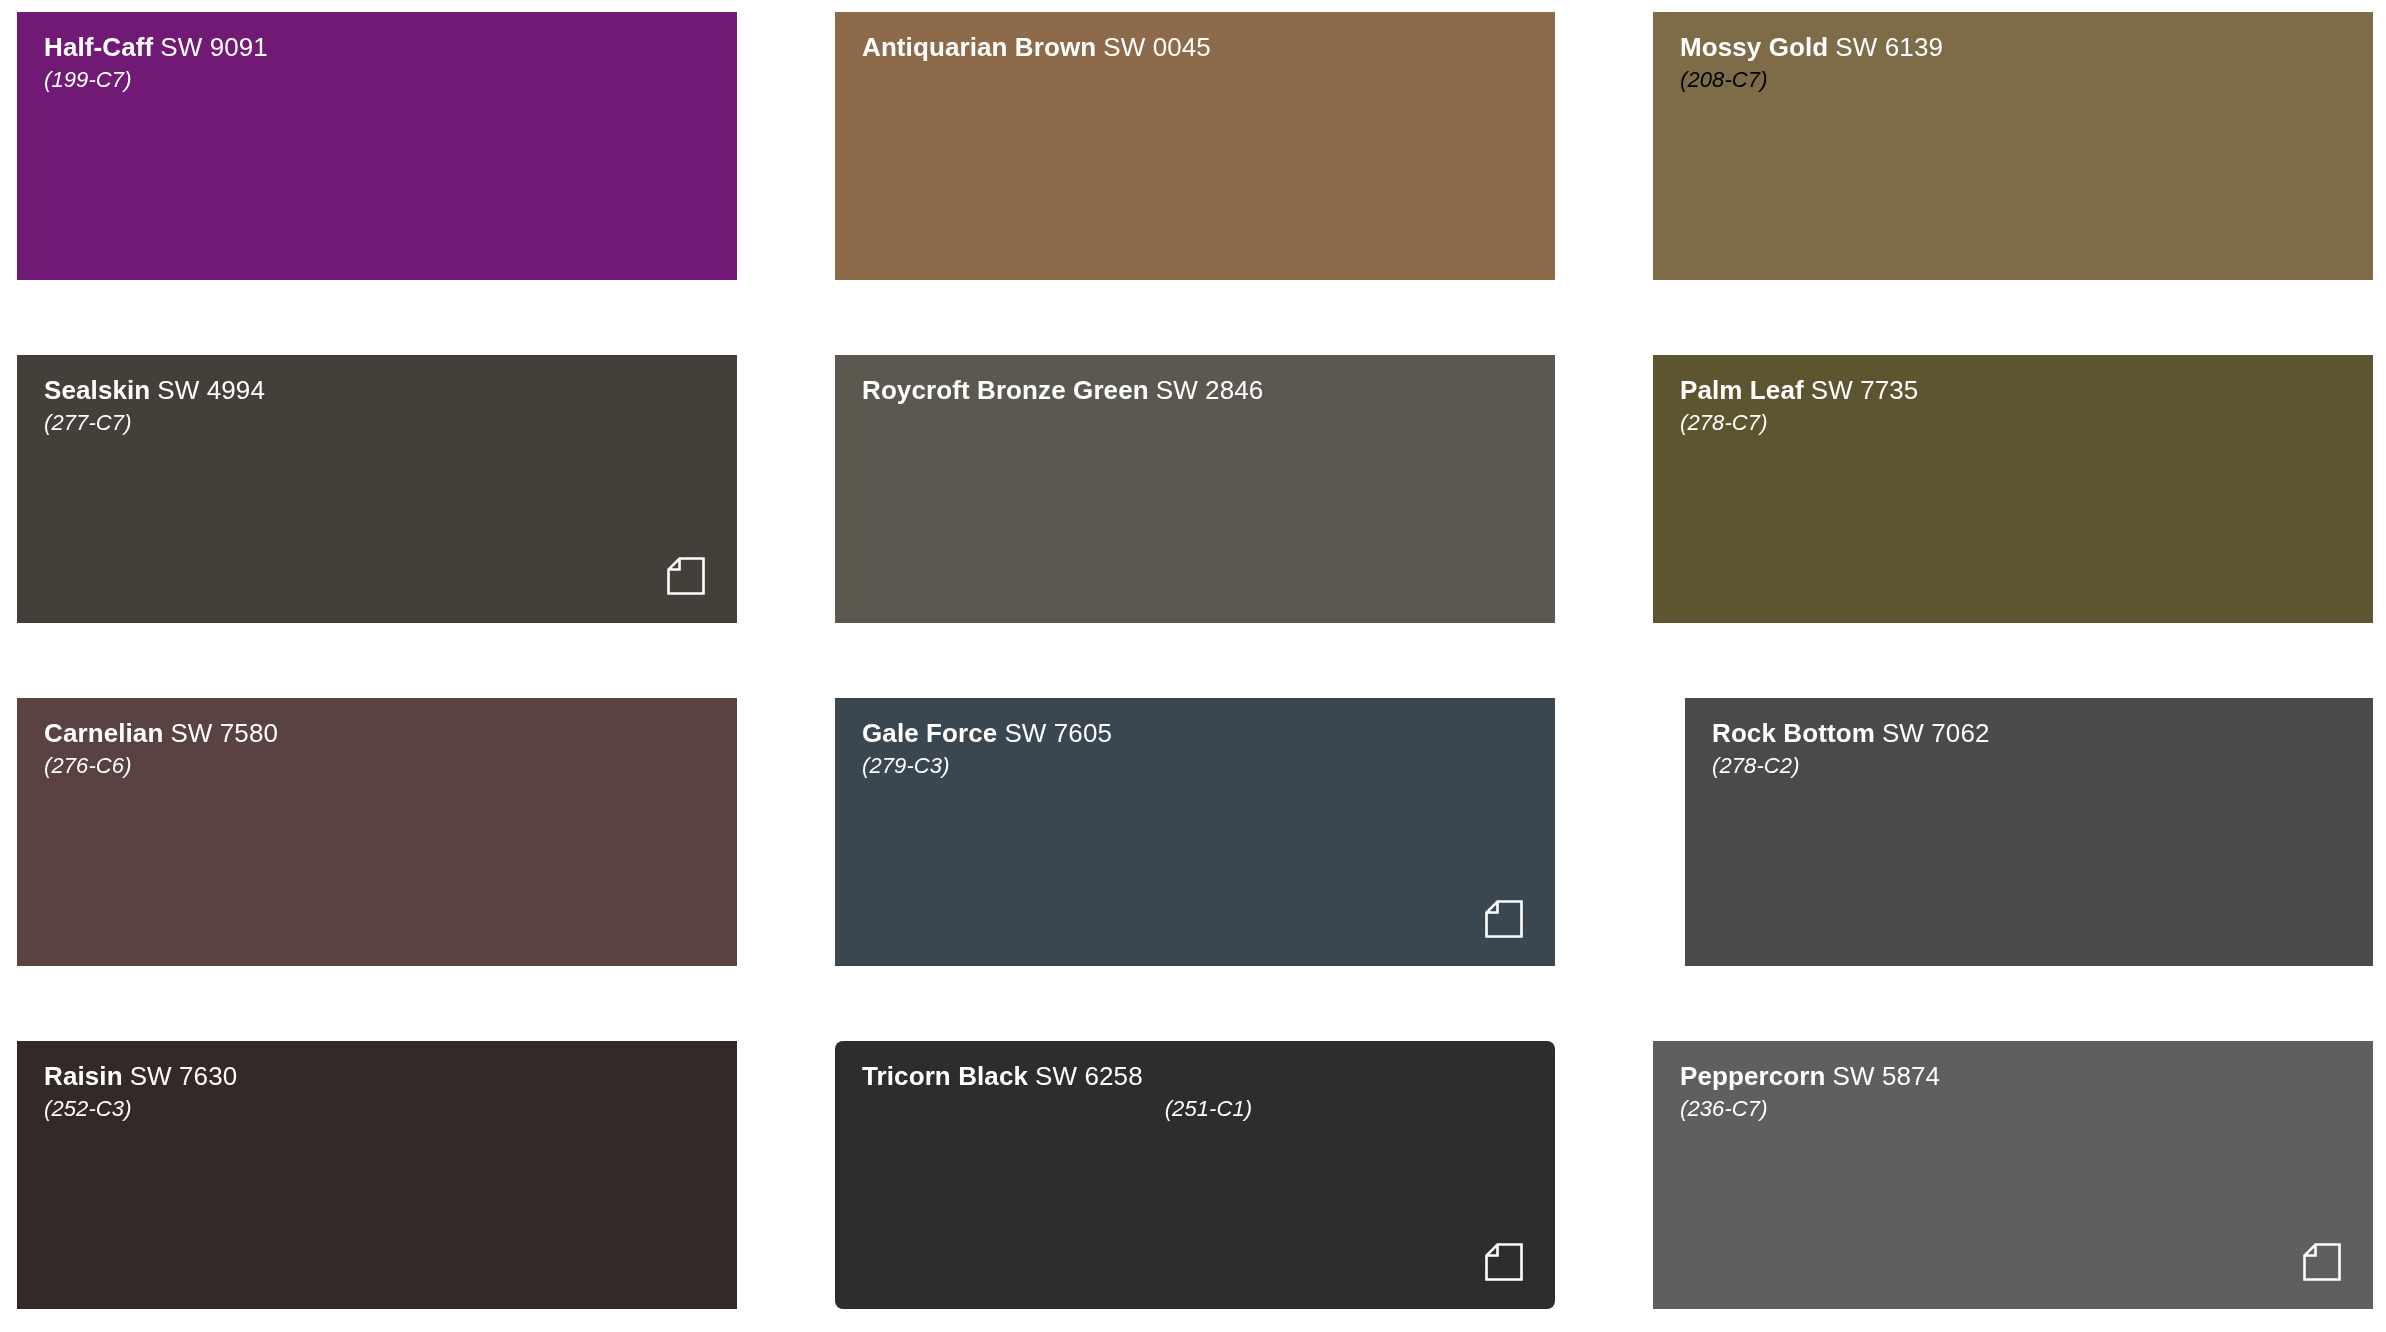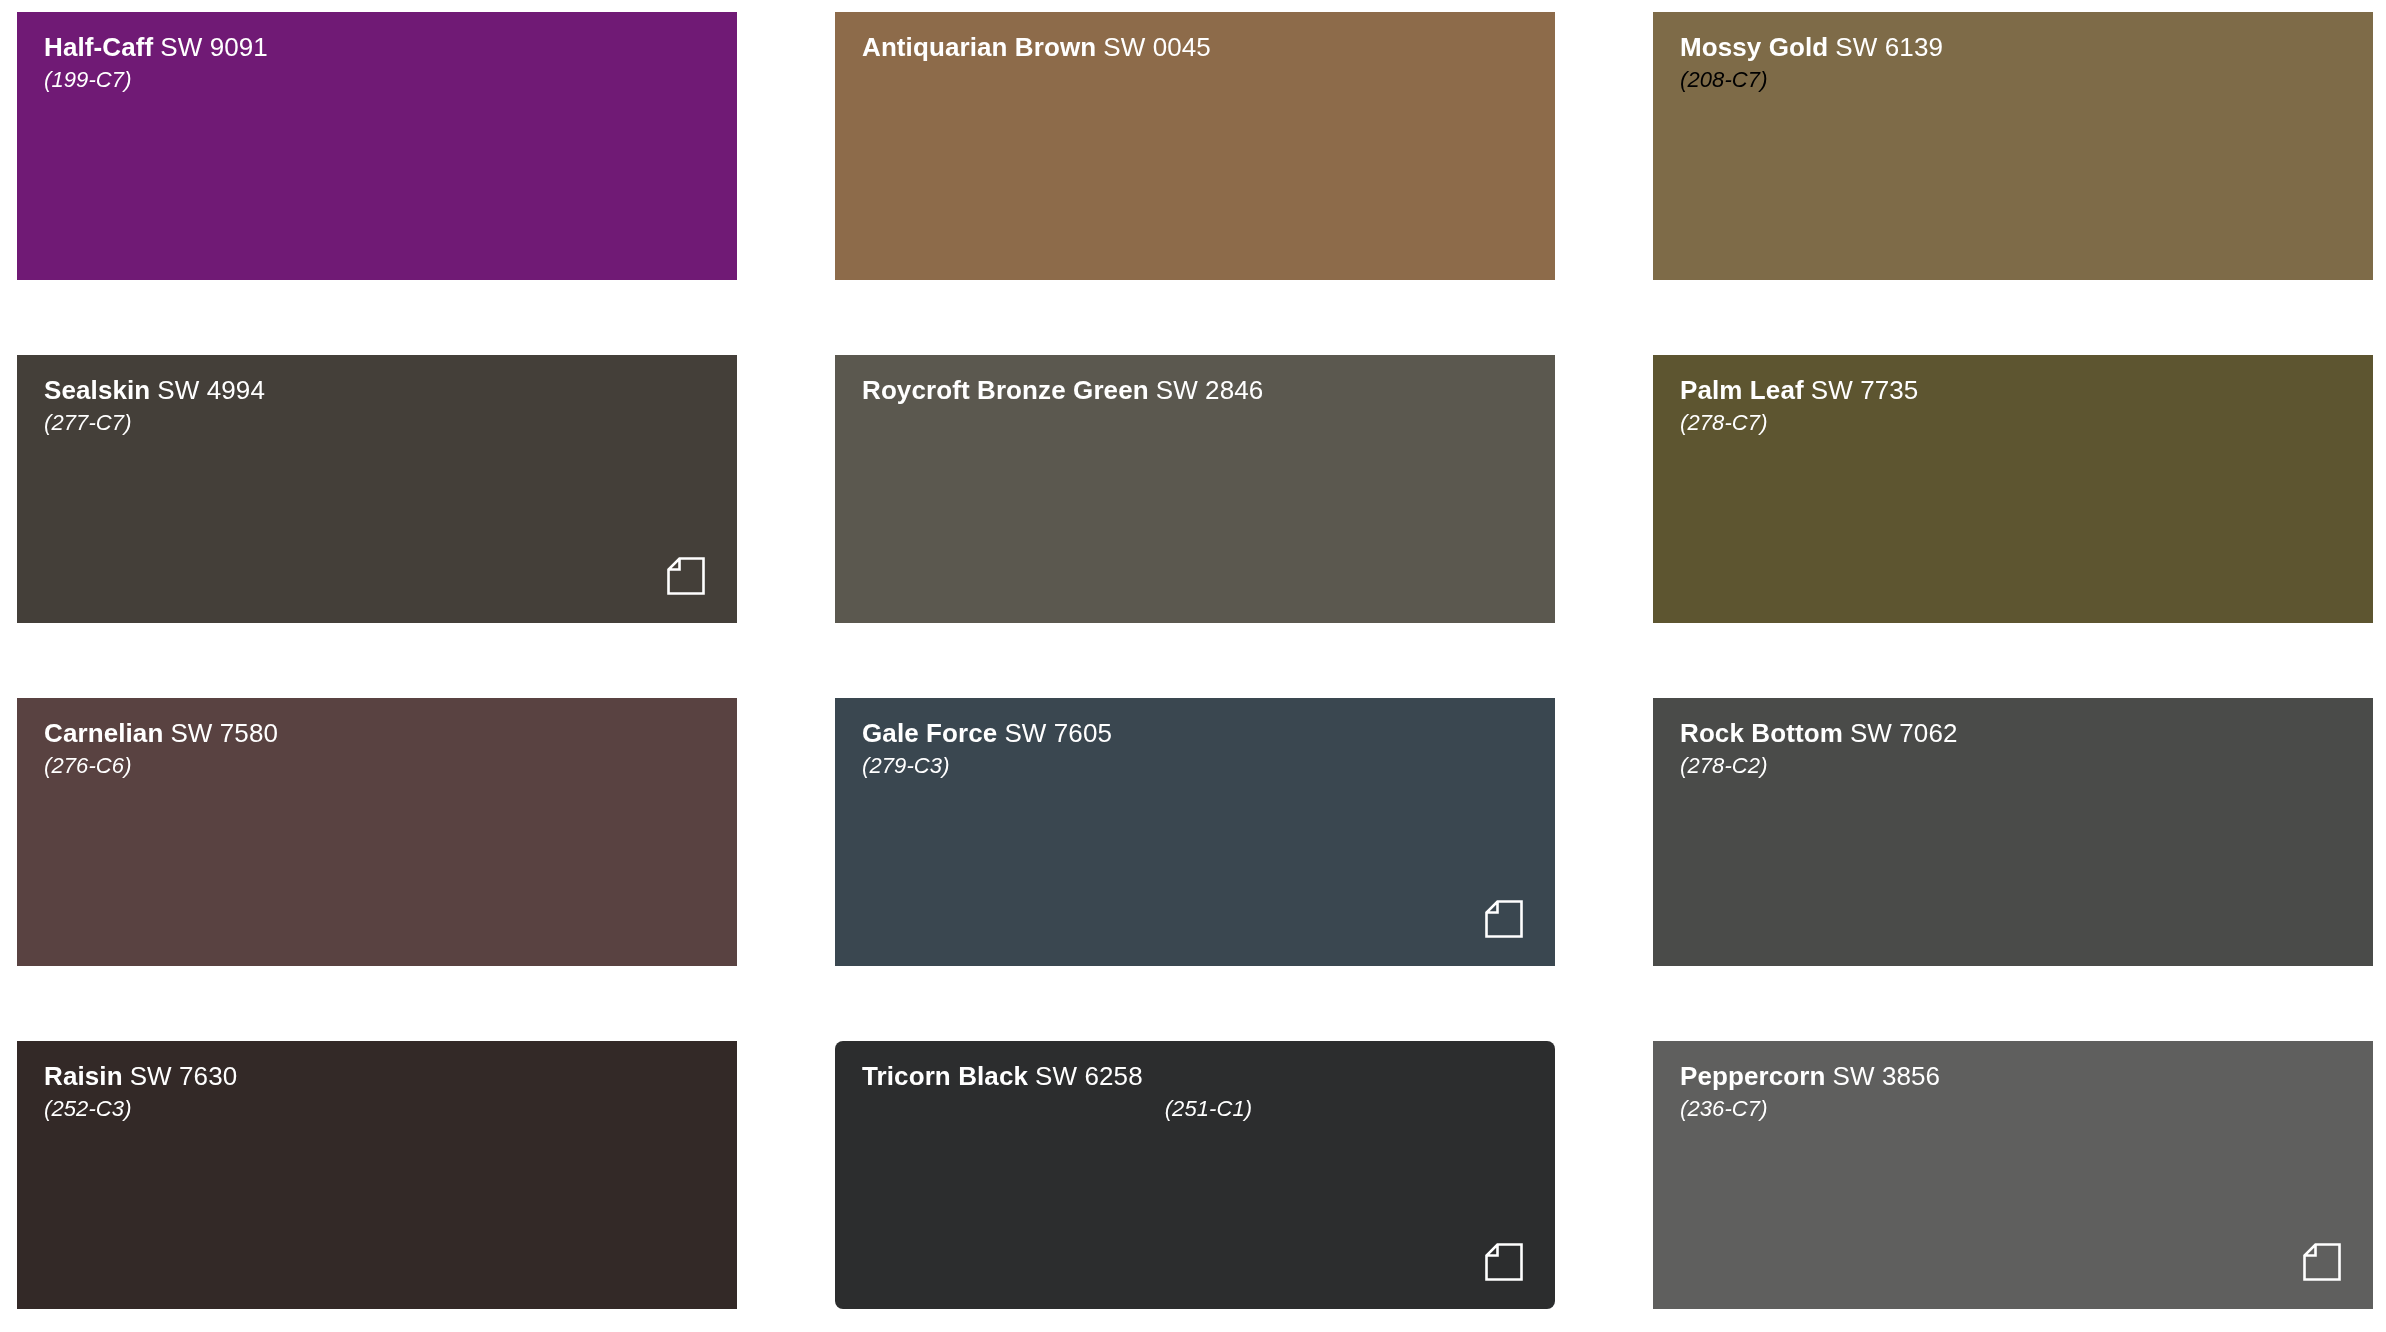--- a/index.html
+++ b/index.html
@@ -97,35 +97,35 @@
       <p class="swatch-label" style="color: rgb(255, 255, 255);"><span class="swatch-name">Carnelian</span><span class="swatch-code">SW 7580</span></p>
       <p class="swatch-locator" style="color: rgb(255, 255, 255);">(276-C6)</p>
     </div>
     <div class="swatch" style="background: rgb(58, 71, 80);">
       <p class="swatch-label" style="color: rgb(255, 255, 255);"><span class="swatch-name">Gale Force</span><span class="swatch-code">SW 7605</span></p>
       <p class="swatch-locator" style="color: rgb(255, 255, 255);">(279-C3)</p>
       <svg class="page-fold-icon" viewBox="0 0 40 40">
         <path d="M13.5 2.5 H37.5 V37.5 H2.5 V13.5 Z M13.5 2.5 V13.5 H2.5" fill="none" stroke="#ffffff" stroke-width="2.6" stroke-linejoin="miter"></path>
       </svg>
     </div>
-    <div class="swatch" style="background: rgb(74, 75, 73);">
+    <div class="swatch" style="background: rgb(74, 75, 73); margin-left: 32px;">
       <p class="swatch-label" style="color: rgb(255, 255, 255);"><span class="swatch-name">Rock Bottom</span><span class="swatch-code">SW 7062</span></p>
       <p class="swatch-locator" style="color: rgb(255, 255, 255);">(278-C2)</p>
     </div>
     <div class="swatch" style="background: rgb(51, 41, 39);">
       <p class="swatch-label" style="color: rgb(255, 255, 255);"><span class="swatch-name">Raisin</span><span class="swatch-code">SW 7630</span></p>
       <p class="swatch-locator" style="color: rgb(255, 255, 255);">(252-C3)</p>
     </div>
     <div class="swatch" style="background: rgb(44, 45, 46); border-radius: 8px;">
       <p class="swatch-label" style="color: rgb(255, 255, 255);"><span class="swatch-name">Tricorn Black</span><span class="swatch-code">SW 6258</span></p>
       <p class="swatch-locator" style="color: rgb(255, 255, 255); text-align: center;">(251-C1)</p>
       <svg class="page-fold-icon" viewBox="0 0 40 40">
         <path d="M13.5 2.5 H37.5 V37.5 H2.5 V13.5 Z M13.5 2.5 V13.5 H2.5" fill="none" stroke="#ffffff" stroke-width="2.6" stroke-linejoin="miter"></path>
       </svg>
     </div>
     <div class="swatch" style="background: rgb(95, 95, 94);">
-      <p class="swatch-label" style="color: rgb(255, 255, 255);"><span class="swatch-name">Peppercorn</span><span class="swatch-code">SW 3856</span></p>
+      <p class="swatch-label" style="color: rgb(255, 255, 255);"><span class="swatch-name">Peppercorn</span><span class="swatch-code">SW 5874</span></p>
       <p class="swatch-locator" style="color: rgb(255, 255, 255);">(236-C7)</p>
       <svg class="page-fold-icon" viewBox="0 0 40 40">
         <path d="M13.5 2.5 H37.5 V37.5 H2.5 V13.5 Z M13.5 2.5 V13.5 H2.5" fill="none" stroke="#ffffff" stroke-width="2.6" stroke-linejoin="miter"></path>
       </svg>
     </div>
   </main>
 
 </body></html>

